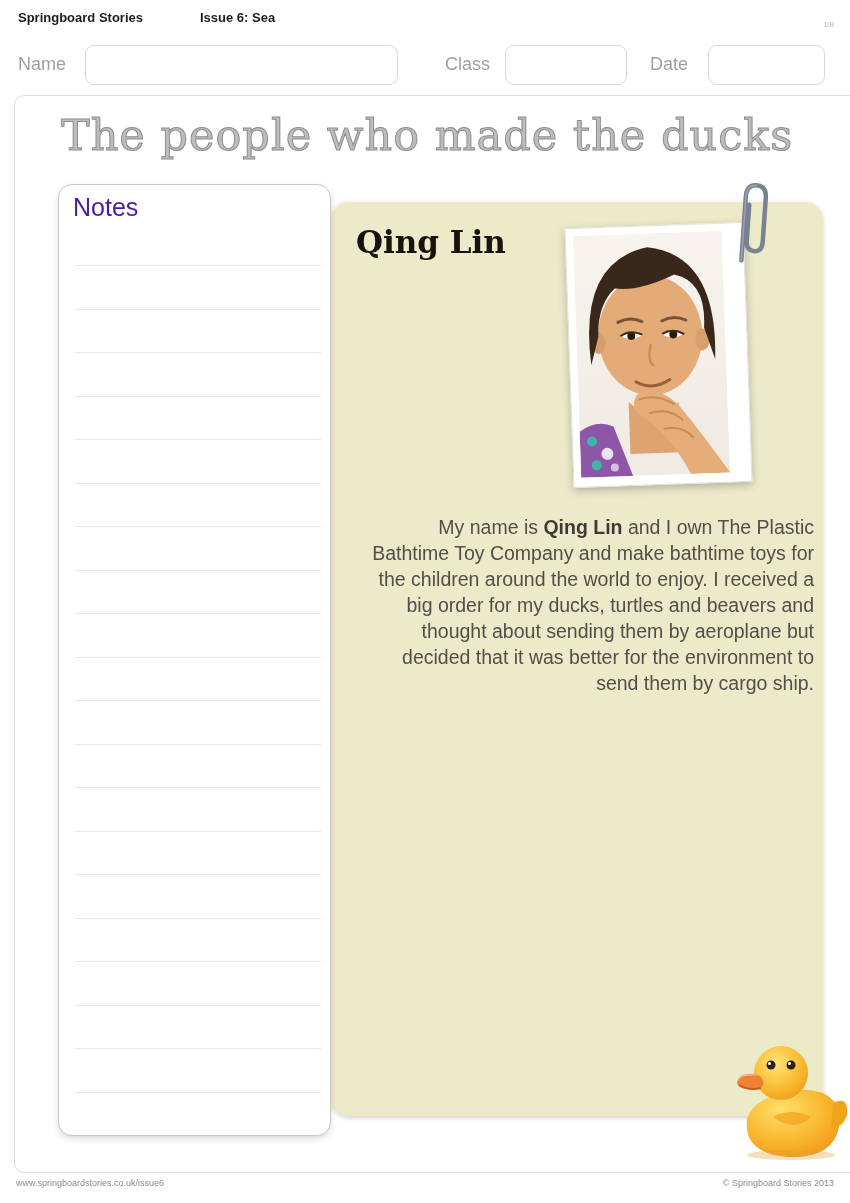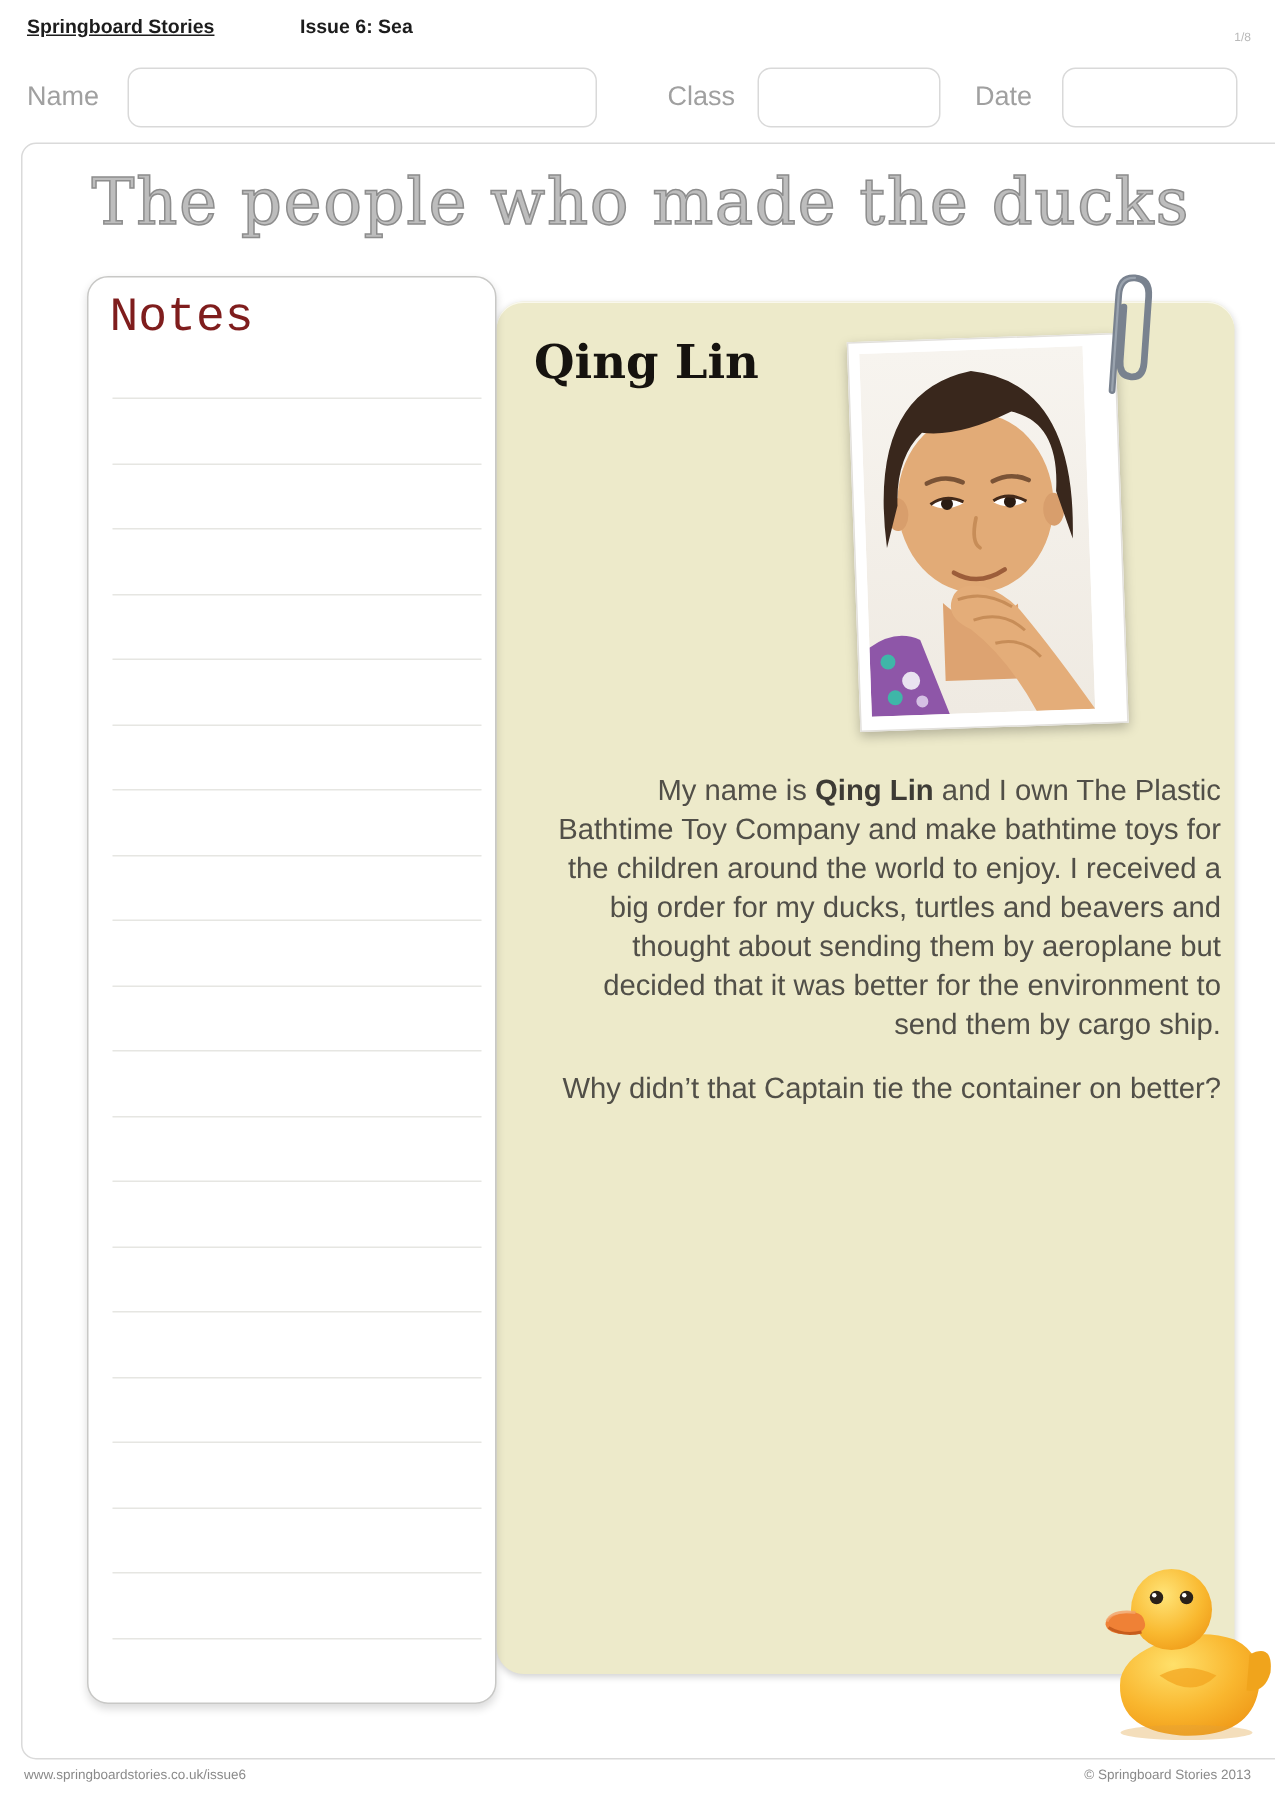--- a/index.html
+++ b/index.html
@@ -6,21 +6,21 @@
     --note-bg:#edeaca;
     --body-text:#514f48;
     --title-gray:#8d8d8d;
   }
   html,body{margin:0;padding:0;background:#fff;}
   .canvas{
     position:relative;width:850px;height:1203px;background:#fff;overflow:hidden;
     font-family:"Liberation Sans",sans-serif;
   }
   
-  .brand{position:absolute;left:18px;top:10px;font-size:13px;font-weight:bold;color:#1c1c1c;text-decoration:underline;}
+  .brand{position:absolute;left:18px;top:10px;font-size:13px;font-weight:bold;color:#1c1c1c;}
   .issue{position:absolute;left:200px;top:10px;font-size:13px;font-weight:bold;color:#1c1c1c;}
   .page-ind{position:absolute;right:16px;top:20px;font-size:8px;color:#b9b9b9;}
   .form-label{position:absolute;font-size:18px;color:#a0a0a0;}
   .lbl-name{left:18px;top:54px;}
   .lbl-class{left:445px;top:54px;}
   .lbl-date{left:650px;top:54px;}
   .field-box{
     position:absolute;top:45px;height:40px;border:1.5px solid #d9d9d9;border-radius:9px;
     background:#fff;box-sizing:border-box;font-size:16px;color:#444;padding:0 10px;outline:none;
   }
@@ -43,22 +43,22 @@
     background:var(--note-bg);border-radius:18px;z-index:1;
     box-shadow:inset 0 1px 0 rgba(255,255,255,.65), 0 2px 5px rgba(0,0,0,.18);
   }
   
   .notes-panel{
     position:absolute;left:43px;top:88px;width:273px;height:952px;background:#fff;
     border:1.5px solid #c8c8c6;border-radius:14px;z-index:2;box-sizing:border-box;
     box-shadow:0 3px 6px rgba(0,0,0,.14);
   }
   .notes-heading{
-    position:absolute;left:14px;top:8px;font-family:Liberation Mono, monospace;
-    font-size:32px;color:#7f1d1d;
+    position:absolute;left:14px;top:8px;font-family:Liberation Sans, sans-serif;
+    font-size:25px;color:#4c1d95;
   }
   .note-line{position:absolute;left:16px;right:9px;height:1px;background:#e6e6e2;}
   
   .story-heading{
     position:absolute;left:341px;top:128px;font-family:"DejaVu Serif",serif;
     font-size:31px;font-weight:bold;color:#16130f;z-index:3;
   }
   .story-body{
     position:absolute;left:341px;top:418px;width:458px;z-index:3;
     font-size:19.5px;line-height:26px;color:var(--body-text);
@@ -179,21 +179,20 @@
 
     <svg class="paperclip" viewBox="0 0 40 88">
       <path d="M12 82 L12 18 Q12 6 22 6 Q32 6 32 18 L32 62 Q32 72 24 72 Q16 72 16 62 L16 26" fill="none" stroke="#79828f" stroke-width="4.5" stroke-linecap="round"></path>
       <path d="M12 82 L12 18 Q12 6 22 6" fill="none" stroke="#9aa3ae" stroke-width="1.5" stroke-linecap="round"></path>
     </svg>
 
     <div class="story-body">
       <p><span>My name is</span>
         <b>Qing Lin</b>
         <span>and I own The Plastic Bathtime Toy Company and make bathtime toys for the children around the world to enjoy. I received a big order for my ducks, turtles and beavers and thought about sending them by aeroplane but decided that it was better for the environment to send them by cargo ship.</span></p>
-      <p>Why didn’t that Captain tie the container on better?</p>
     </div>
 
     <svg class="duck" viewBox="0 0 122 120">
       <defs>
         <radialGradient id="dg" cx="0.38" cy="0.3" r="0.85">
           <stop offset="0" stop-color="#ffe06a"></stop>
           <stop offset="0.55" stop-color="#f9b62e"></stop>
           <stop offset="1" stop-color="#ed9212"></stop>
         </radialGradient>
         <radialGradient id="hg" cx="0.4" cy="0.32" r="0.8">

